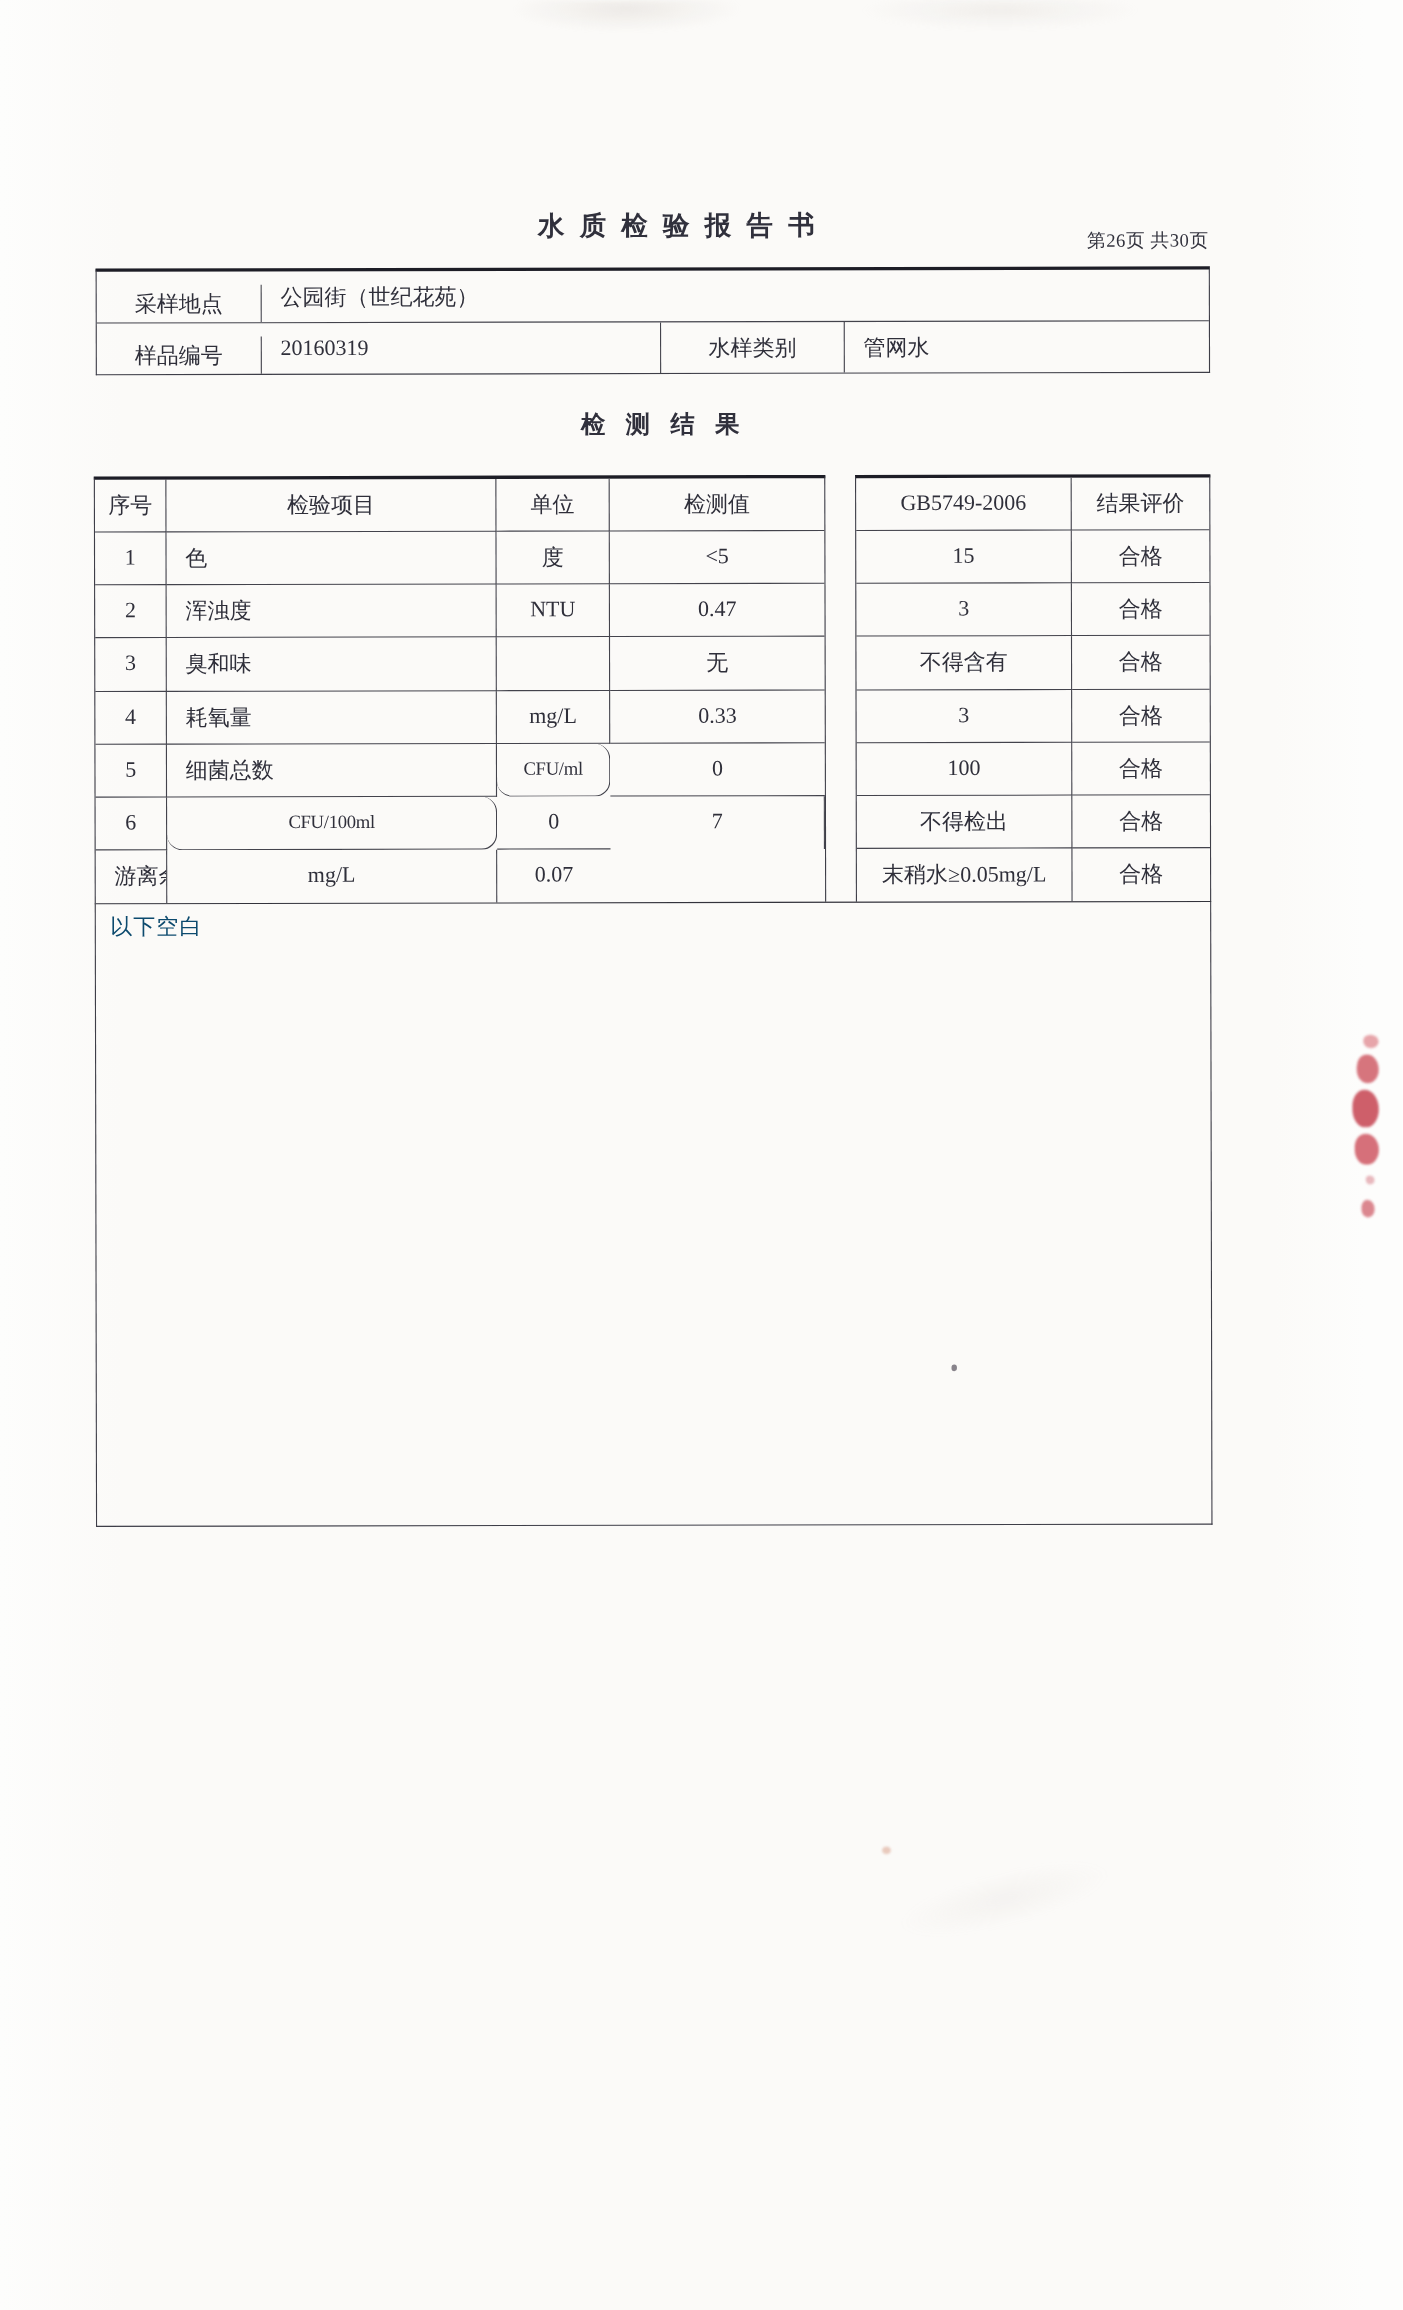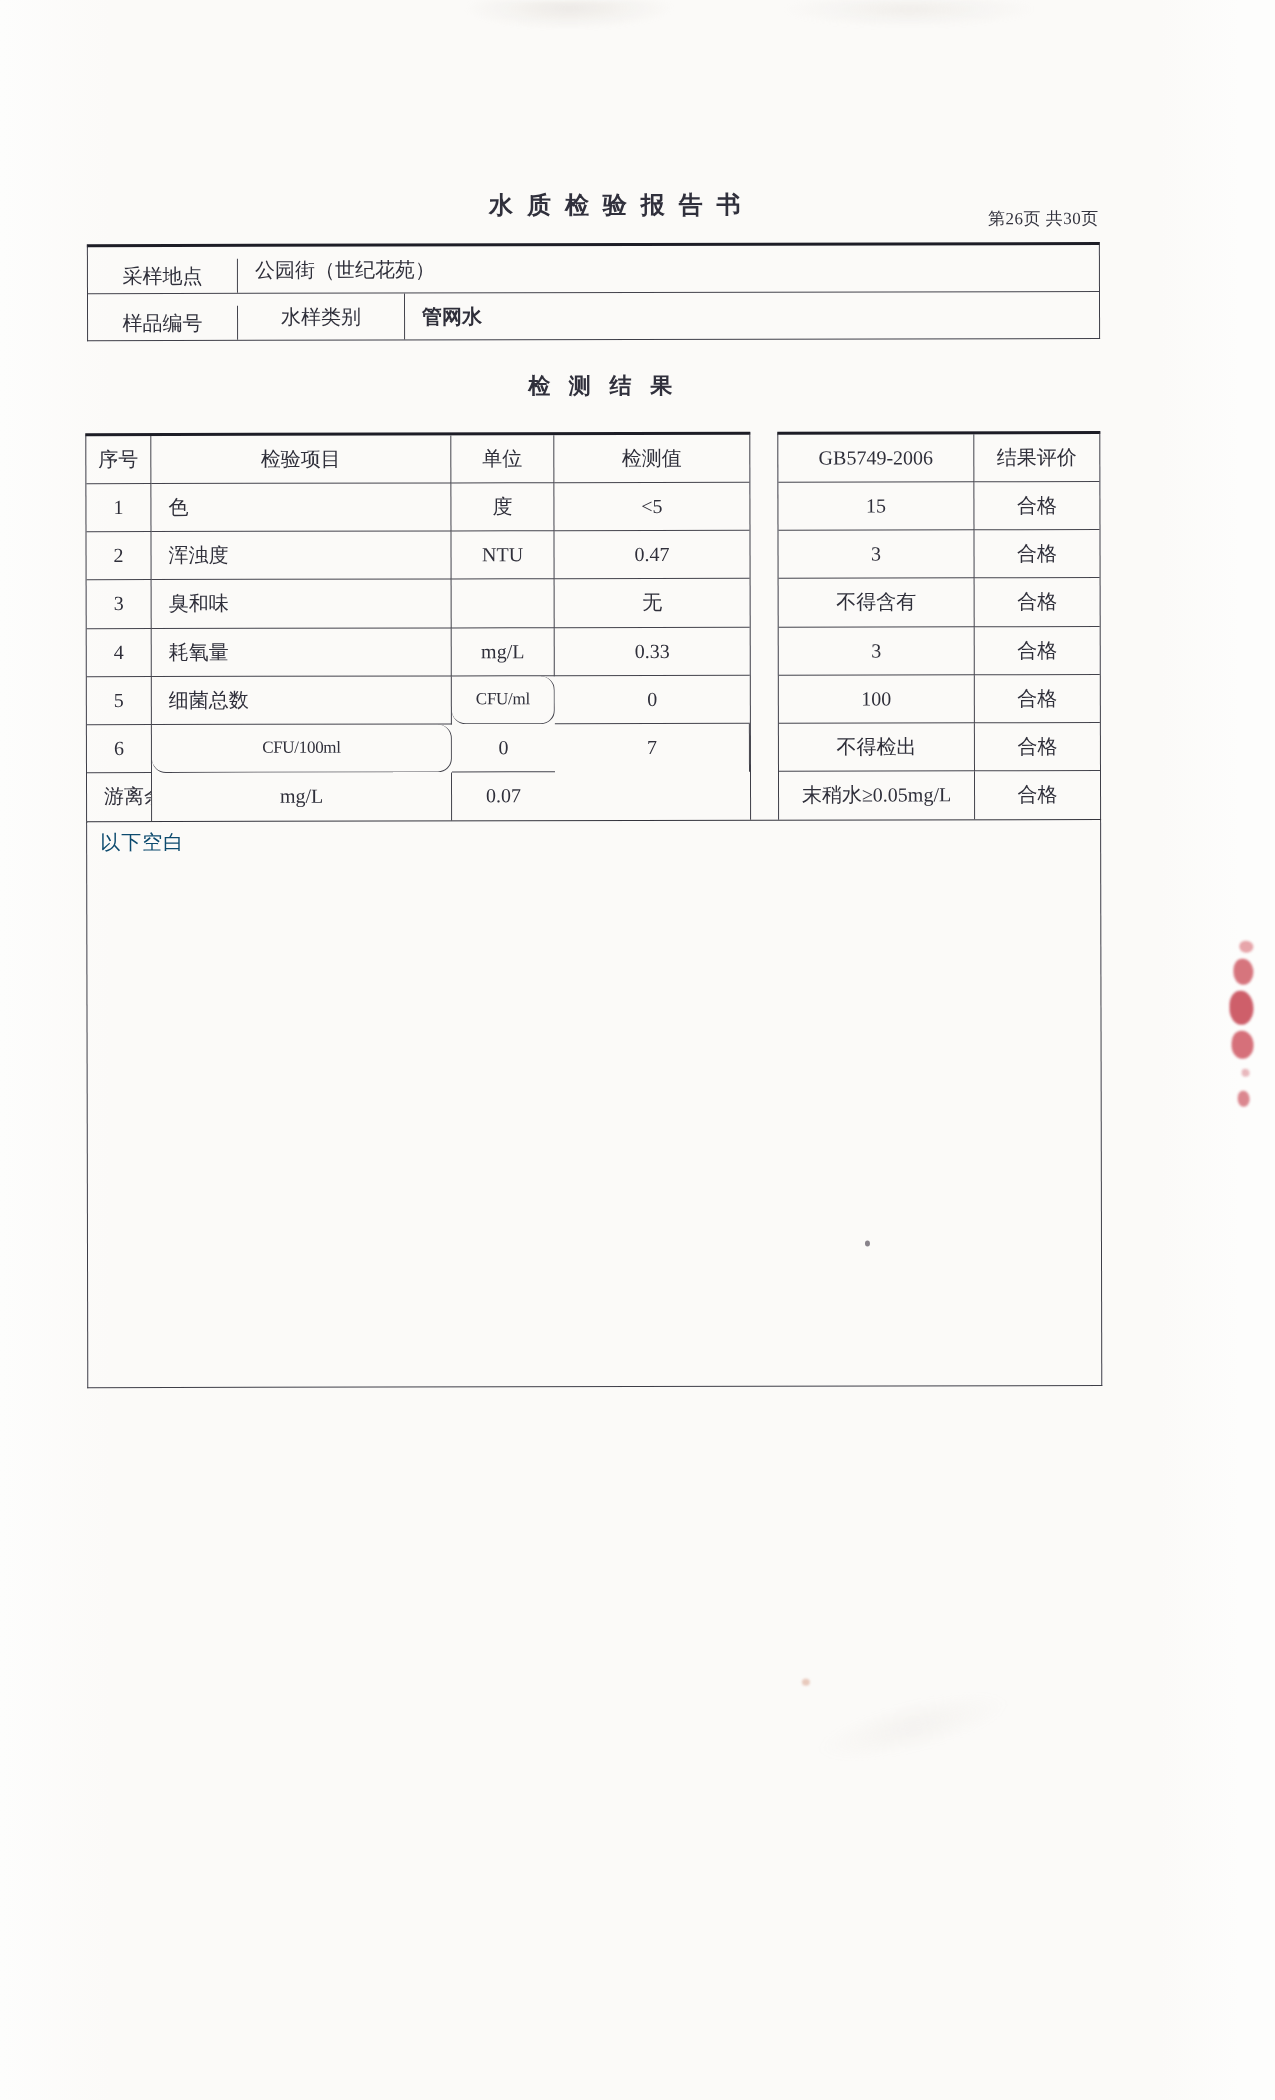--- a/index.html
+++ b/index.html
@@ -71,21 +71,21 @@
   .info-table {
     position: absolute; left: 87px; top: 243px; width: 1013px; height: 97px;
     border: 1.6px solid #3e3e48; border-top: 3px solid #1d1d26;
     display: flex; flex-direction: column;
   }
   .info-row { display: flex; flex: 1; }
   .iw-label { width: 150px; margin-top: 12px; }
   .iw-val1 { flex: 1; }
   .iw-val2 { width: 363px; }
   .iw-label2 { width: 167px; }
-  .iw-val3 { flex: 1; font-weight: bold; }
+  .iw-val3 { flex: 1; }
 
   .res-table {
     position: absolute; top: 432px; height: 388px;
     border: 1.6px solid #3e3e48; border-top: 3px solid #1d1d26; border-bottom: none;
     display: grid; grid-auto-rows: 1fr;
   }
   .res-left  { left: 85px;  width: 665px; grid-template-columns: 65px 300px 103px 1fr; }
   .res-right { left: 777px; width: 323px; grid-template-columns: 196px 1fr; }
   .res-table .hdr { font-size: 20px; }
   .unit-narrow { font-size: 17px; letter-spacing: -0.3px; border-radius: 14px; }
@@ -110,20 +110,21 @@
 
   <div class="page-indicator">第26页 共30页</div>
 
   <div class="info-table">
     <div class="info-row bb">
       <div class="cell br iw-label">采样地点</div>
       <div class="cell left iw-val1">公园街（世纪花苑）</div>
     </div>
     <div class="info-row">
       <div class="cell br iw-label">样品编号</div>
+      <div class="cell left br iw-val2">20160319</div>
       <div class="cell br iw-label2">水样类别</div>
       <div class="cell left iw-val3">管网水</div>
     </div>
   </div>
 
   <h2 class="section-title">检测结果</h2>
 
   <div class="res-table res-left">
     <div class="cell hdr br bb">序号</div>
     <div class="cell hdr br bb">检验项目</div>

